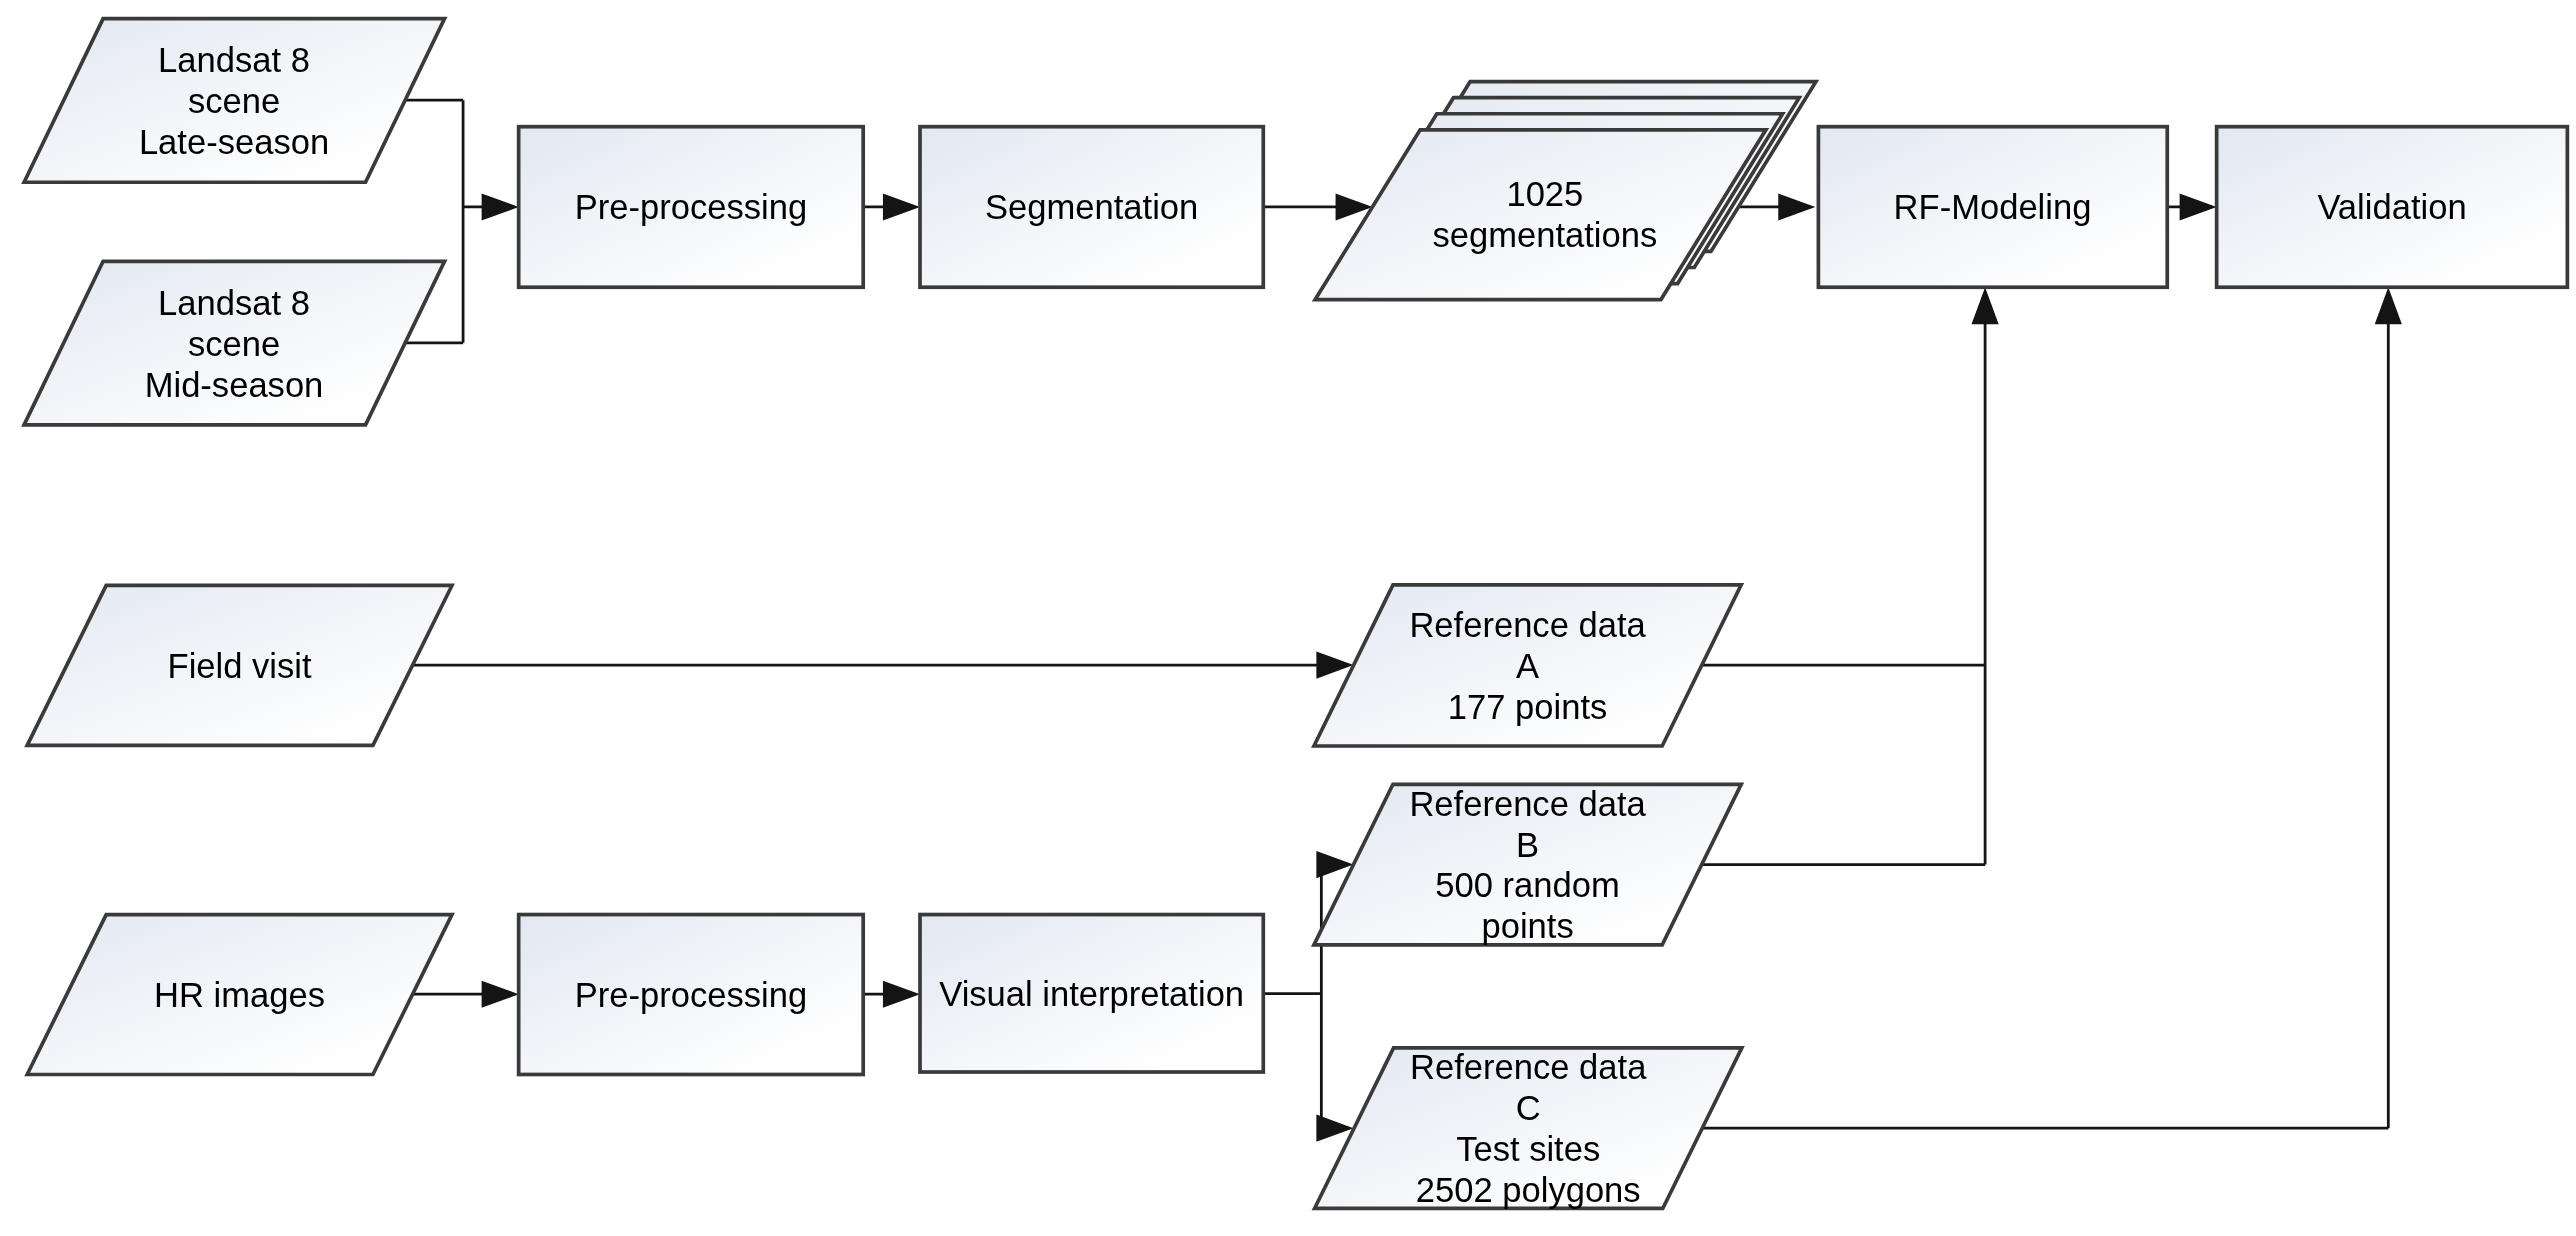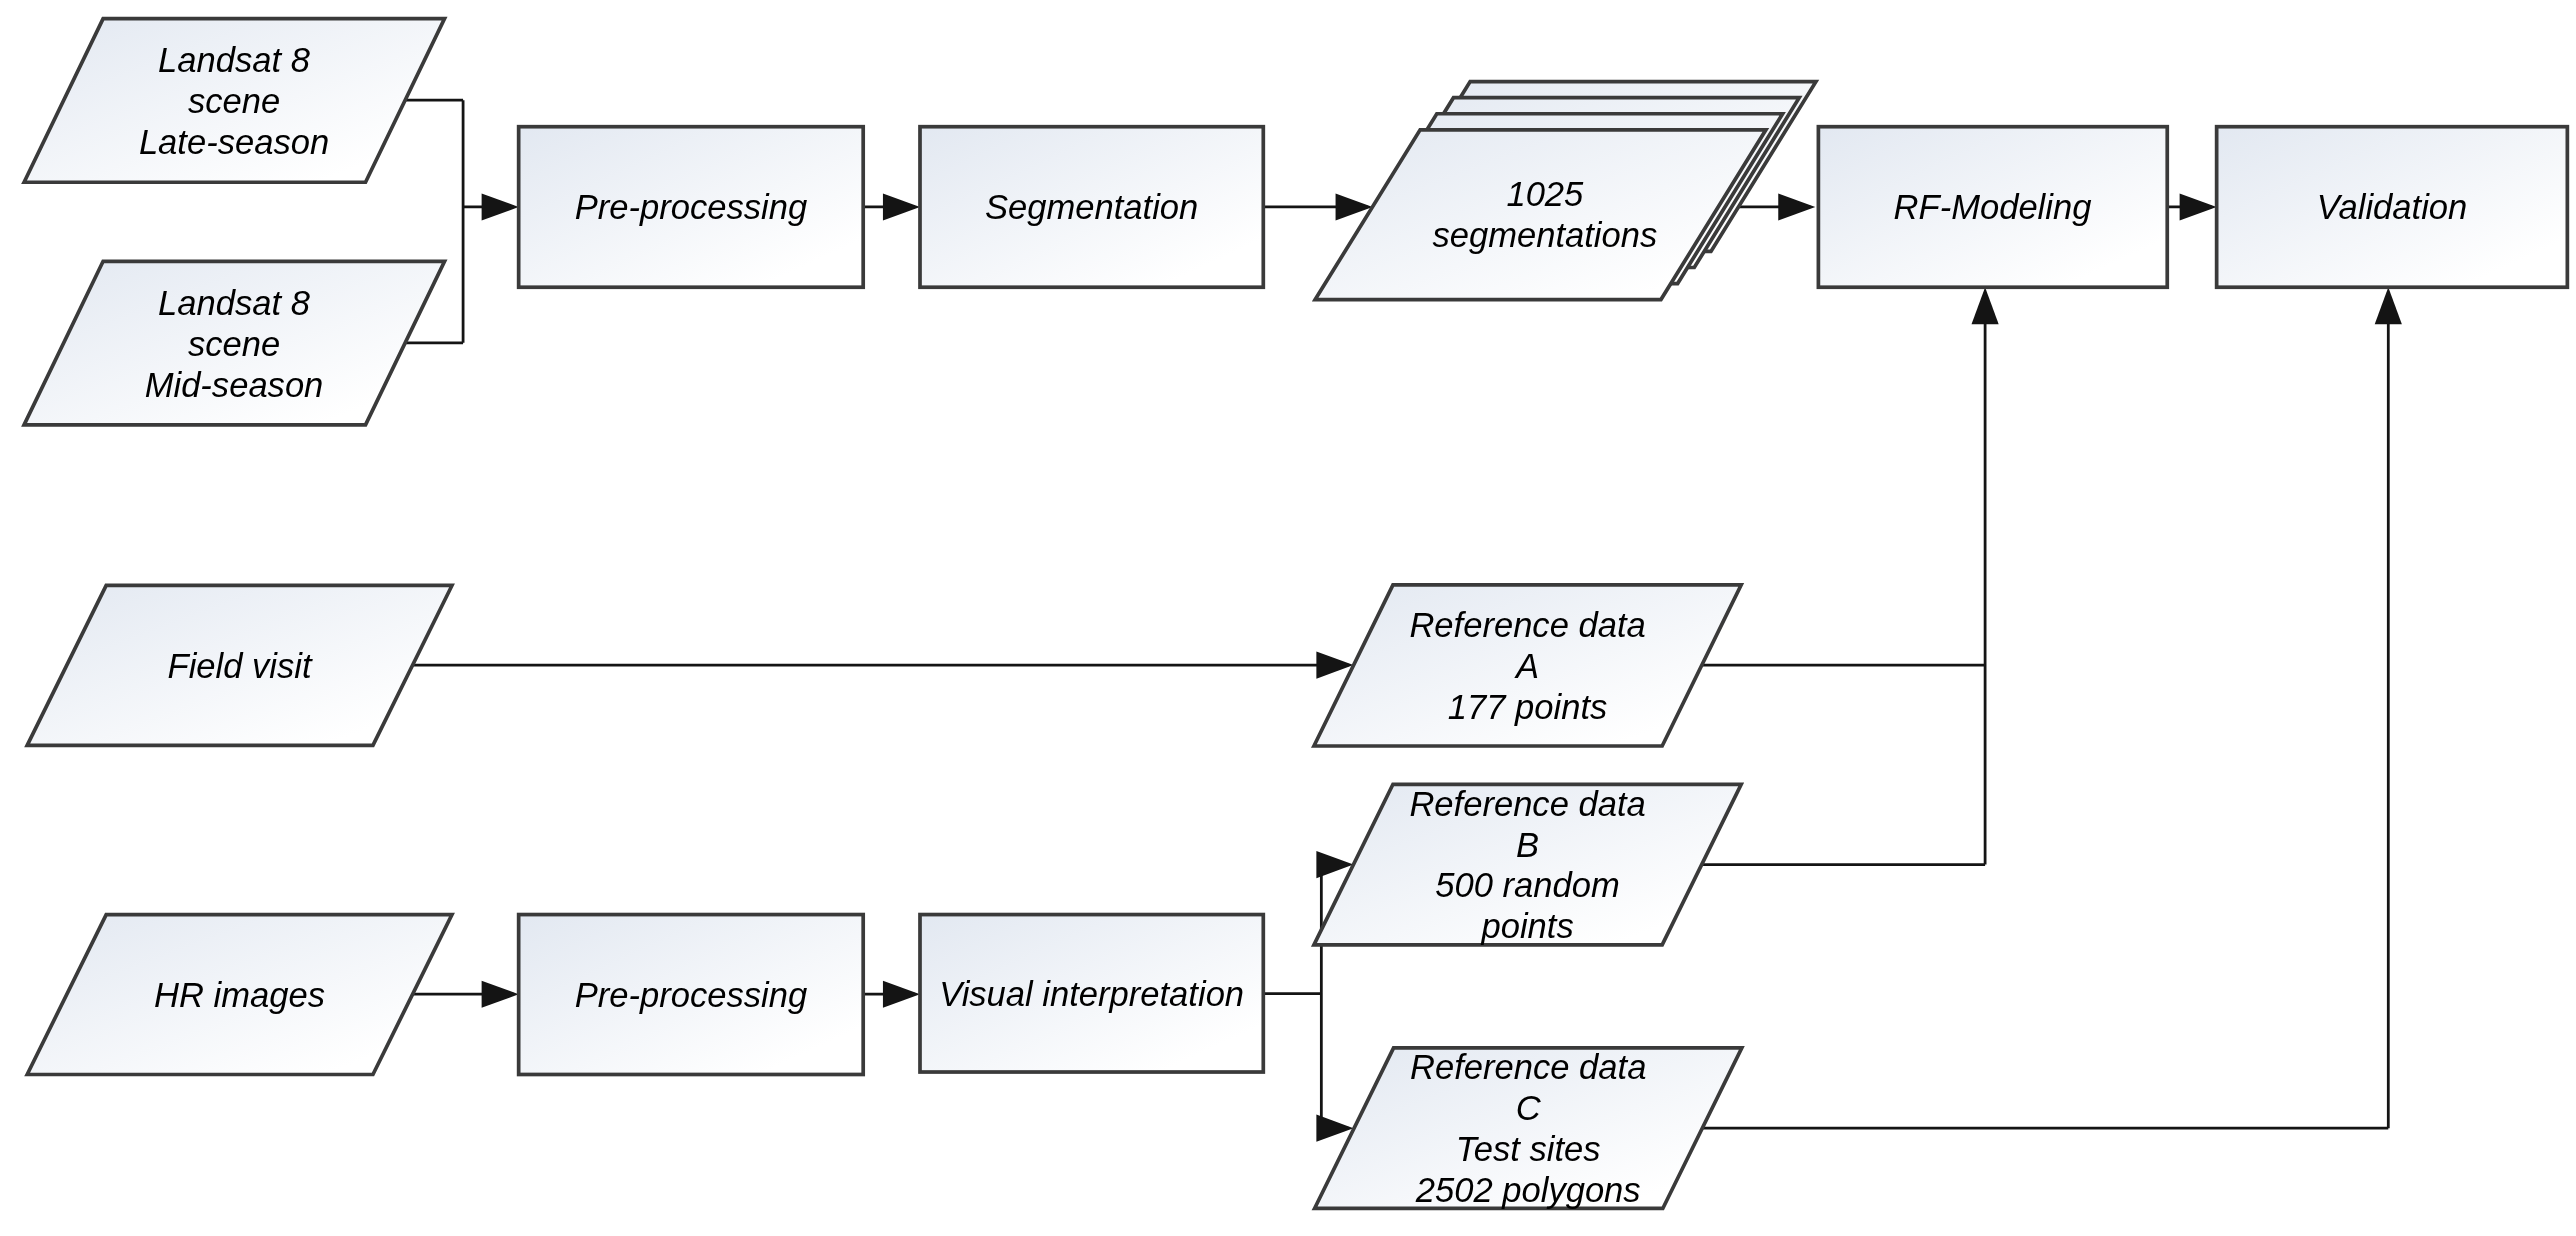--- a/index.html
+++ b/index.html
@@ -4,21 +4,20 @@
 <style>
   html, body {
     margin: 0;
     padding: 0;
     background: #ffffff;
   }
   .diagram-wrap {
     width: 2576px;
     height: 1237px;
     background: #ffffff;
-    font-style: italic;
   }
   svg {
     display: block;
   }
   svg text {
     font-family: "Liberation Sans", "DejaVu Sans", sans-serif;
     font-size: 56px;
     fill: #000000;
     text-anchor: middle;
   }

